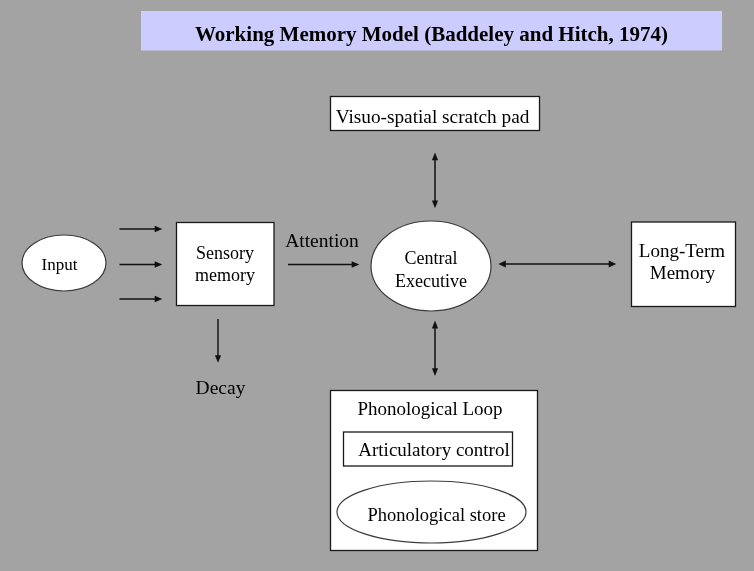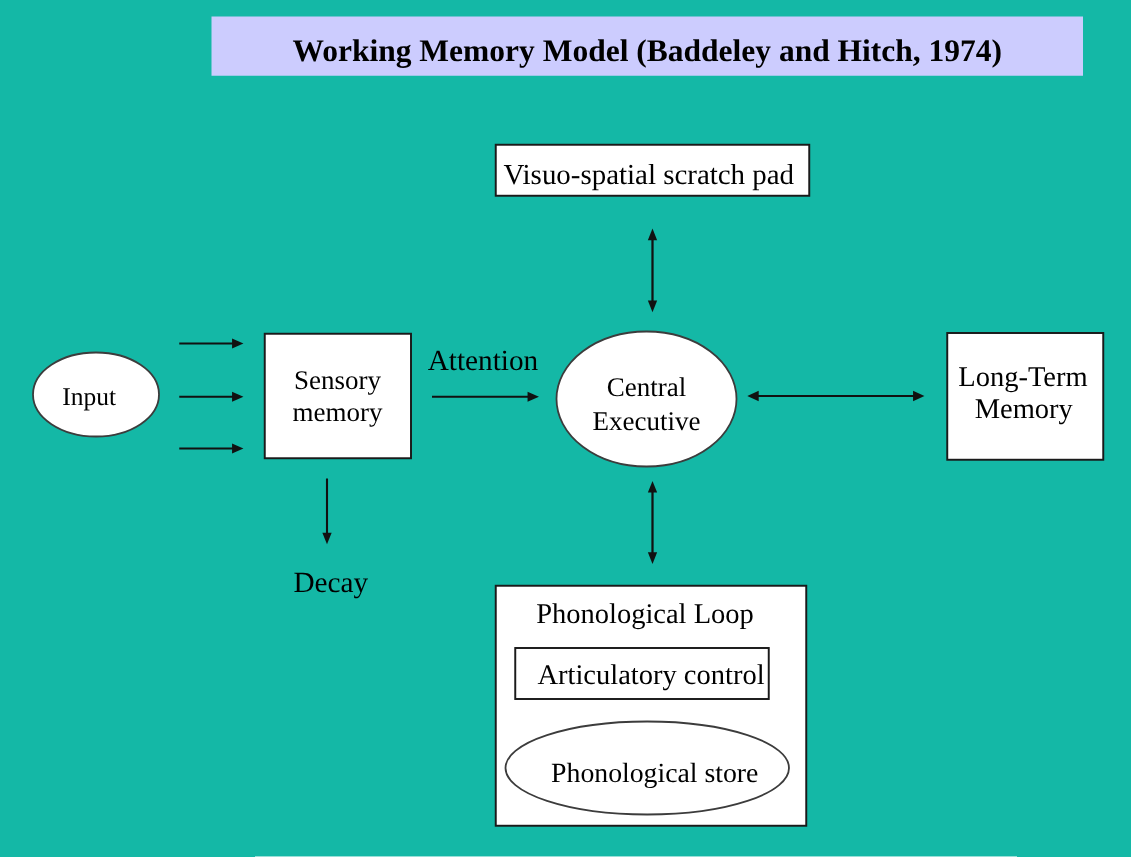--- a/index.html
+++ b/index.html
@@ -1,16 +1,16 @@
 <!DOCTYPE html>
 <html><head>
 <meta charset="utf-8">
 <style>
   html,body{margin:0;padding:0;background:#ffffff;}
-  #page{position:relative;width:754px;height:571px;background:#14b8a6;overflow:hidden;}
+  #page{position:relative;width:754px;height:571px;background:#a3a3a3;overflow:hidden;}
   svg text{font-family:"Liberation Serif",serif;fill:#000000;}
 </style>
 </head>
 <body>
 <div id="page">
 <svg width="754" height="571" viewBox="0 0 754 571" xmlns="http://www.w3.org/2000/svg">
 
   <rect x="141" y="11" width="581" height="39.5" fill="#ccccfe"></rect>
   <text x="431.5" y="40.5" font-size="21" font-weight="bold" text-anchor="middle">Working Memory Model (Baddeley and Hitch, 1974)</text>
 

